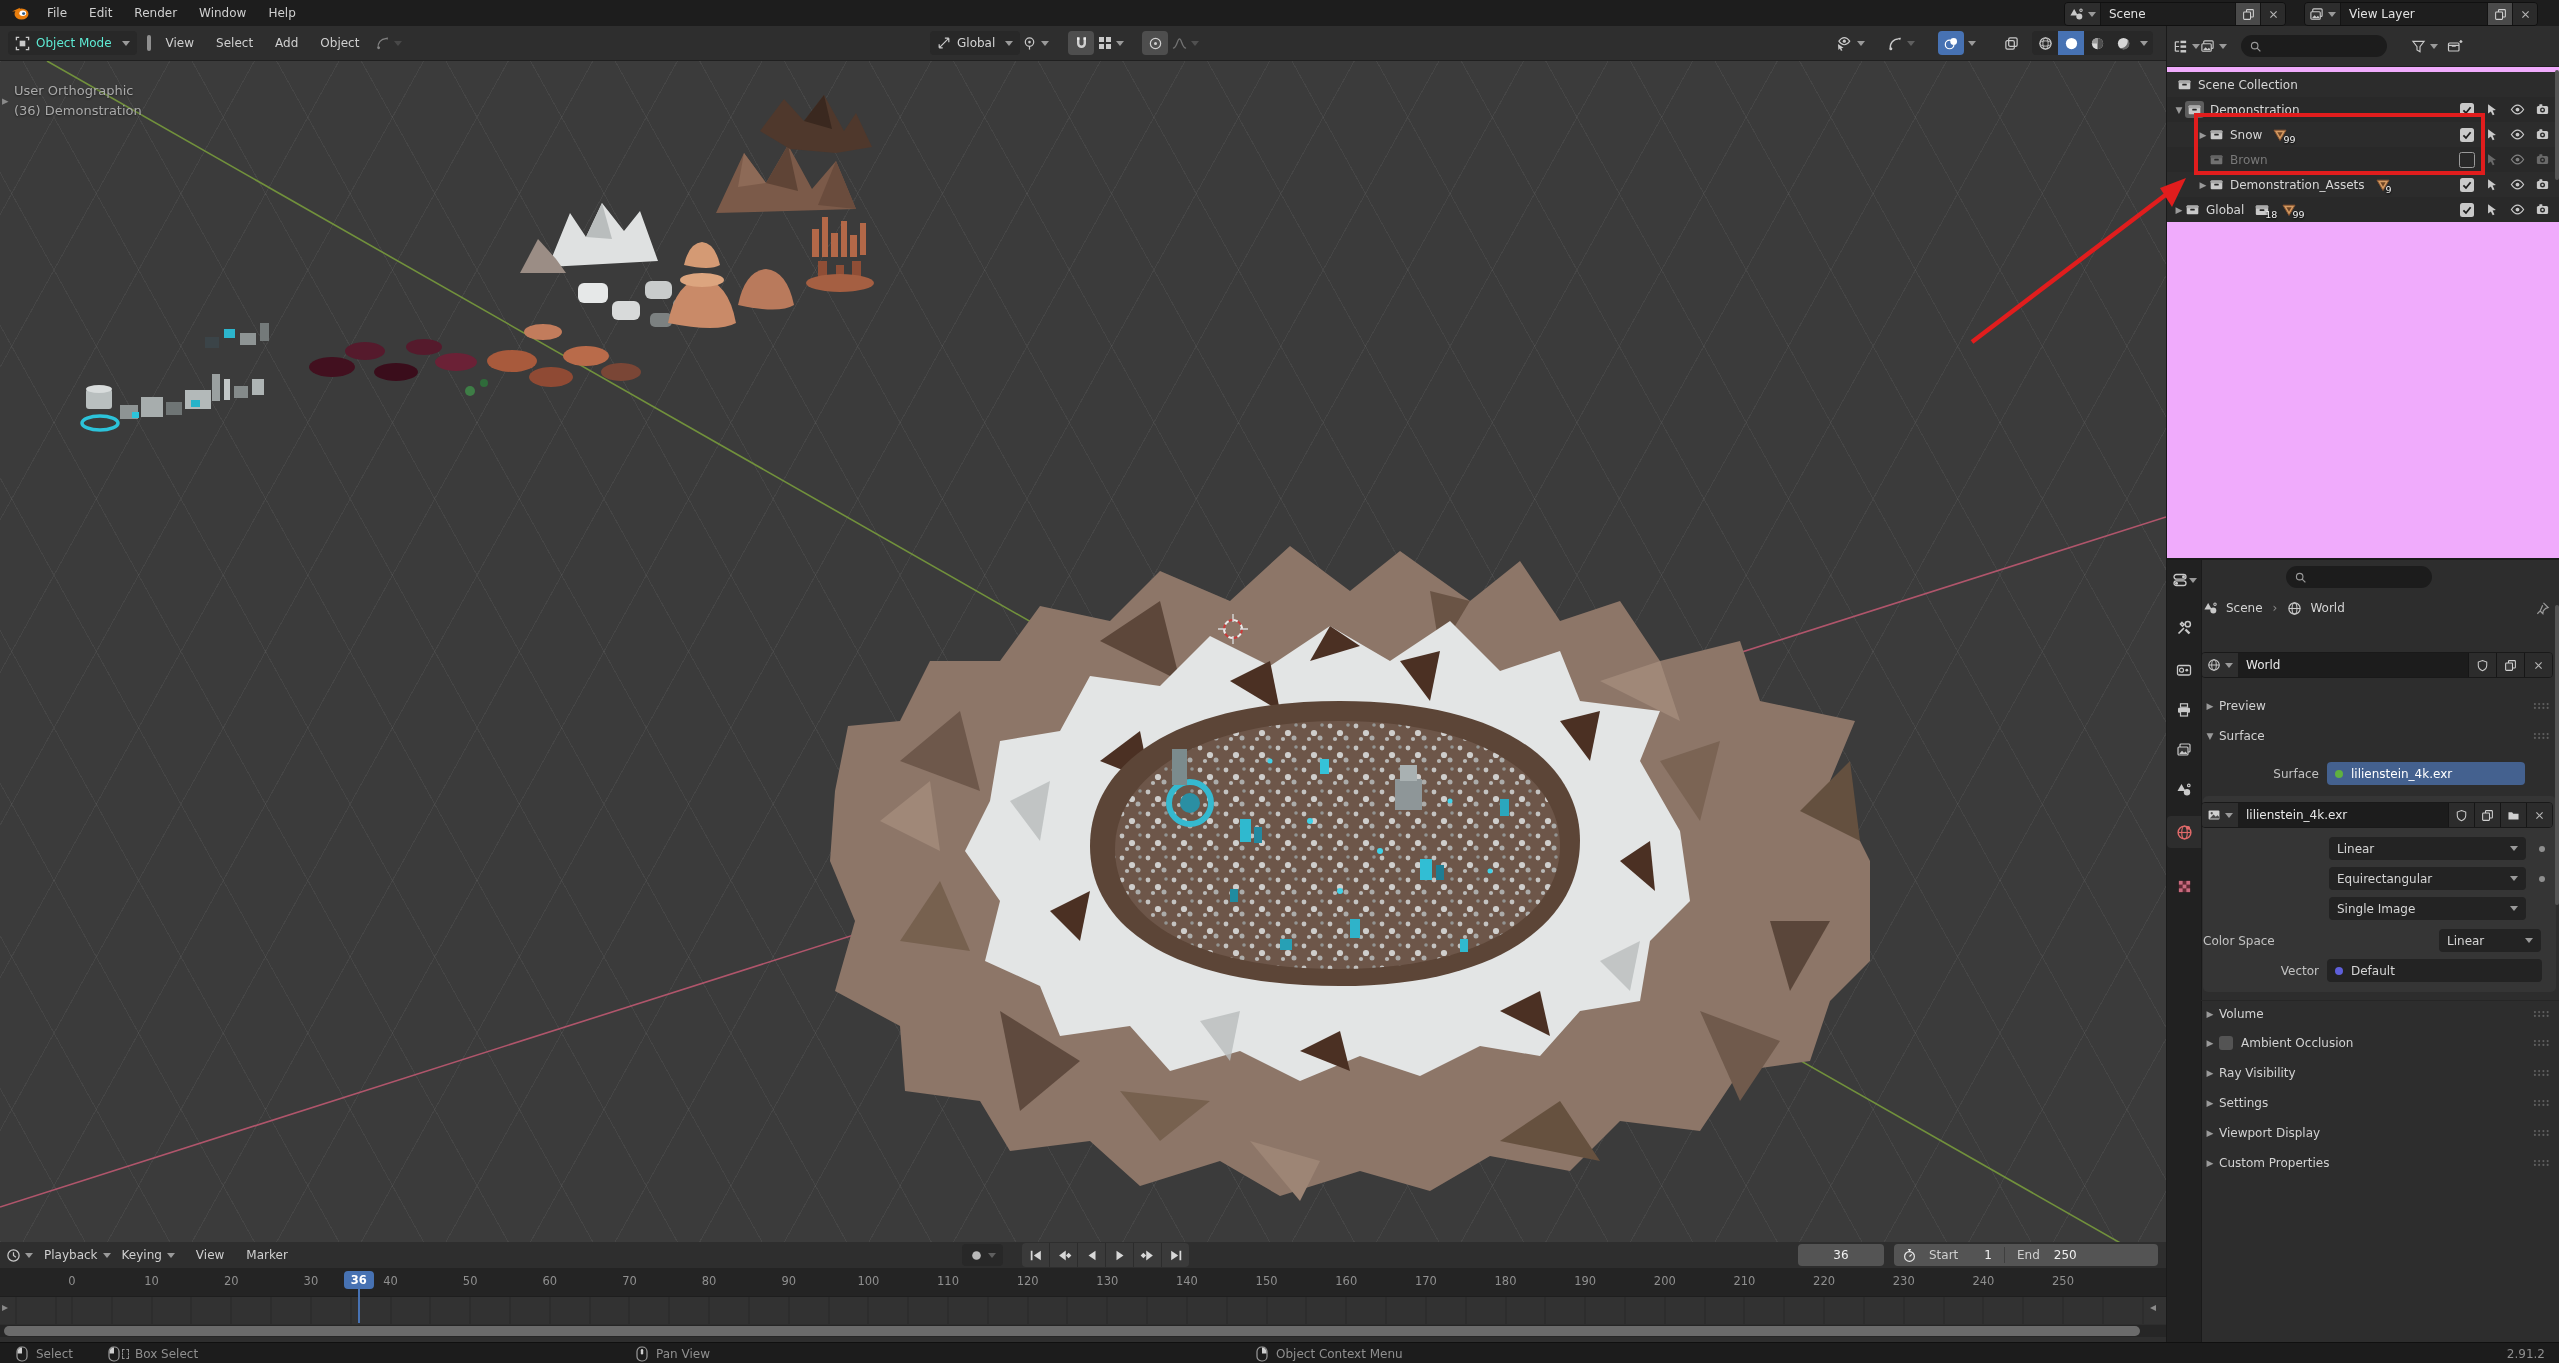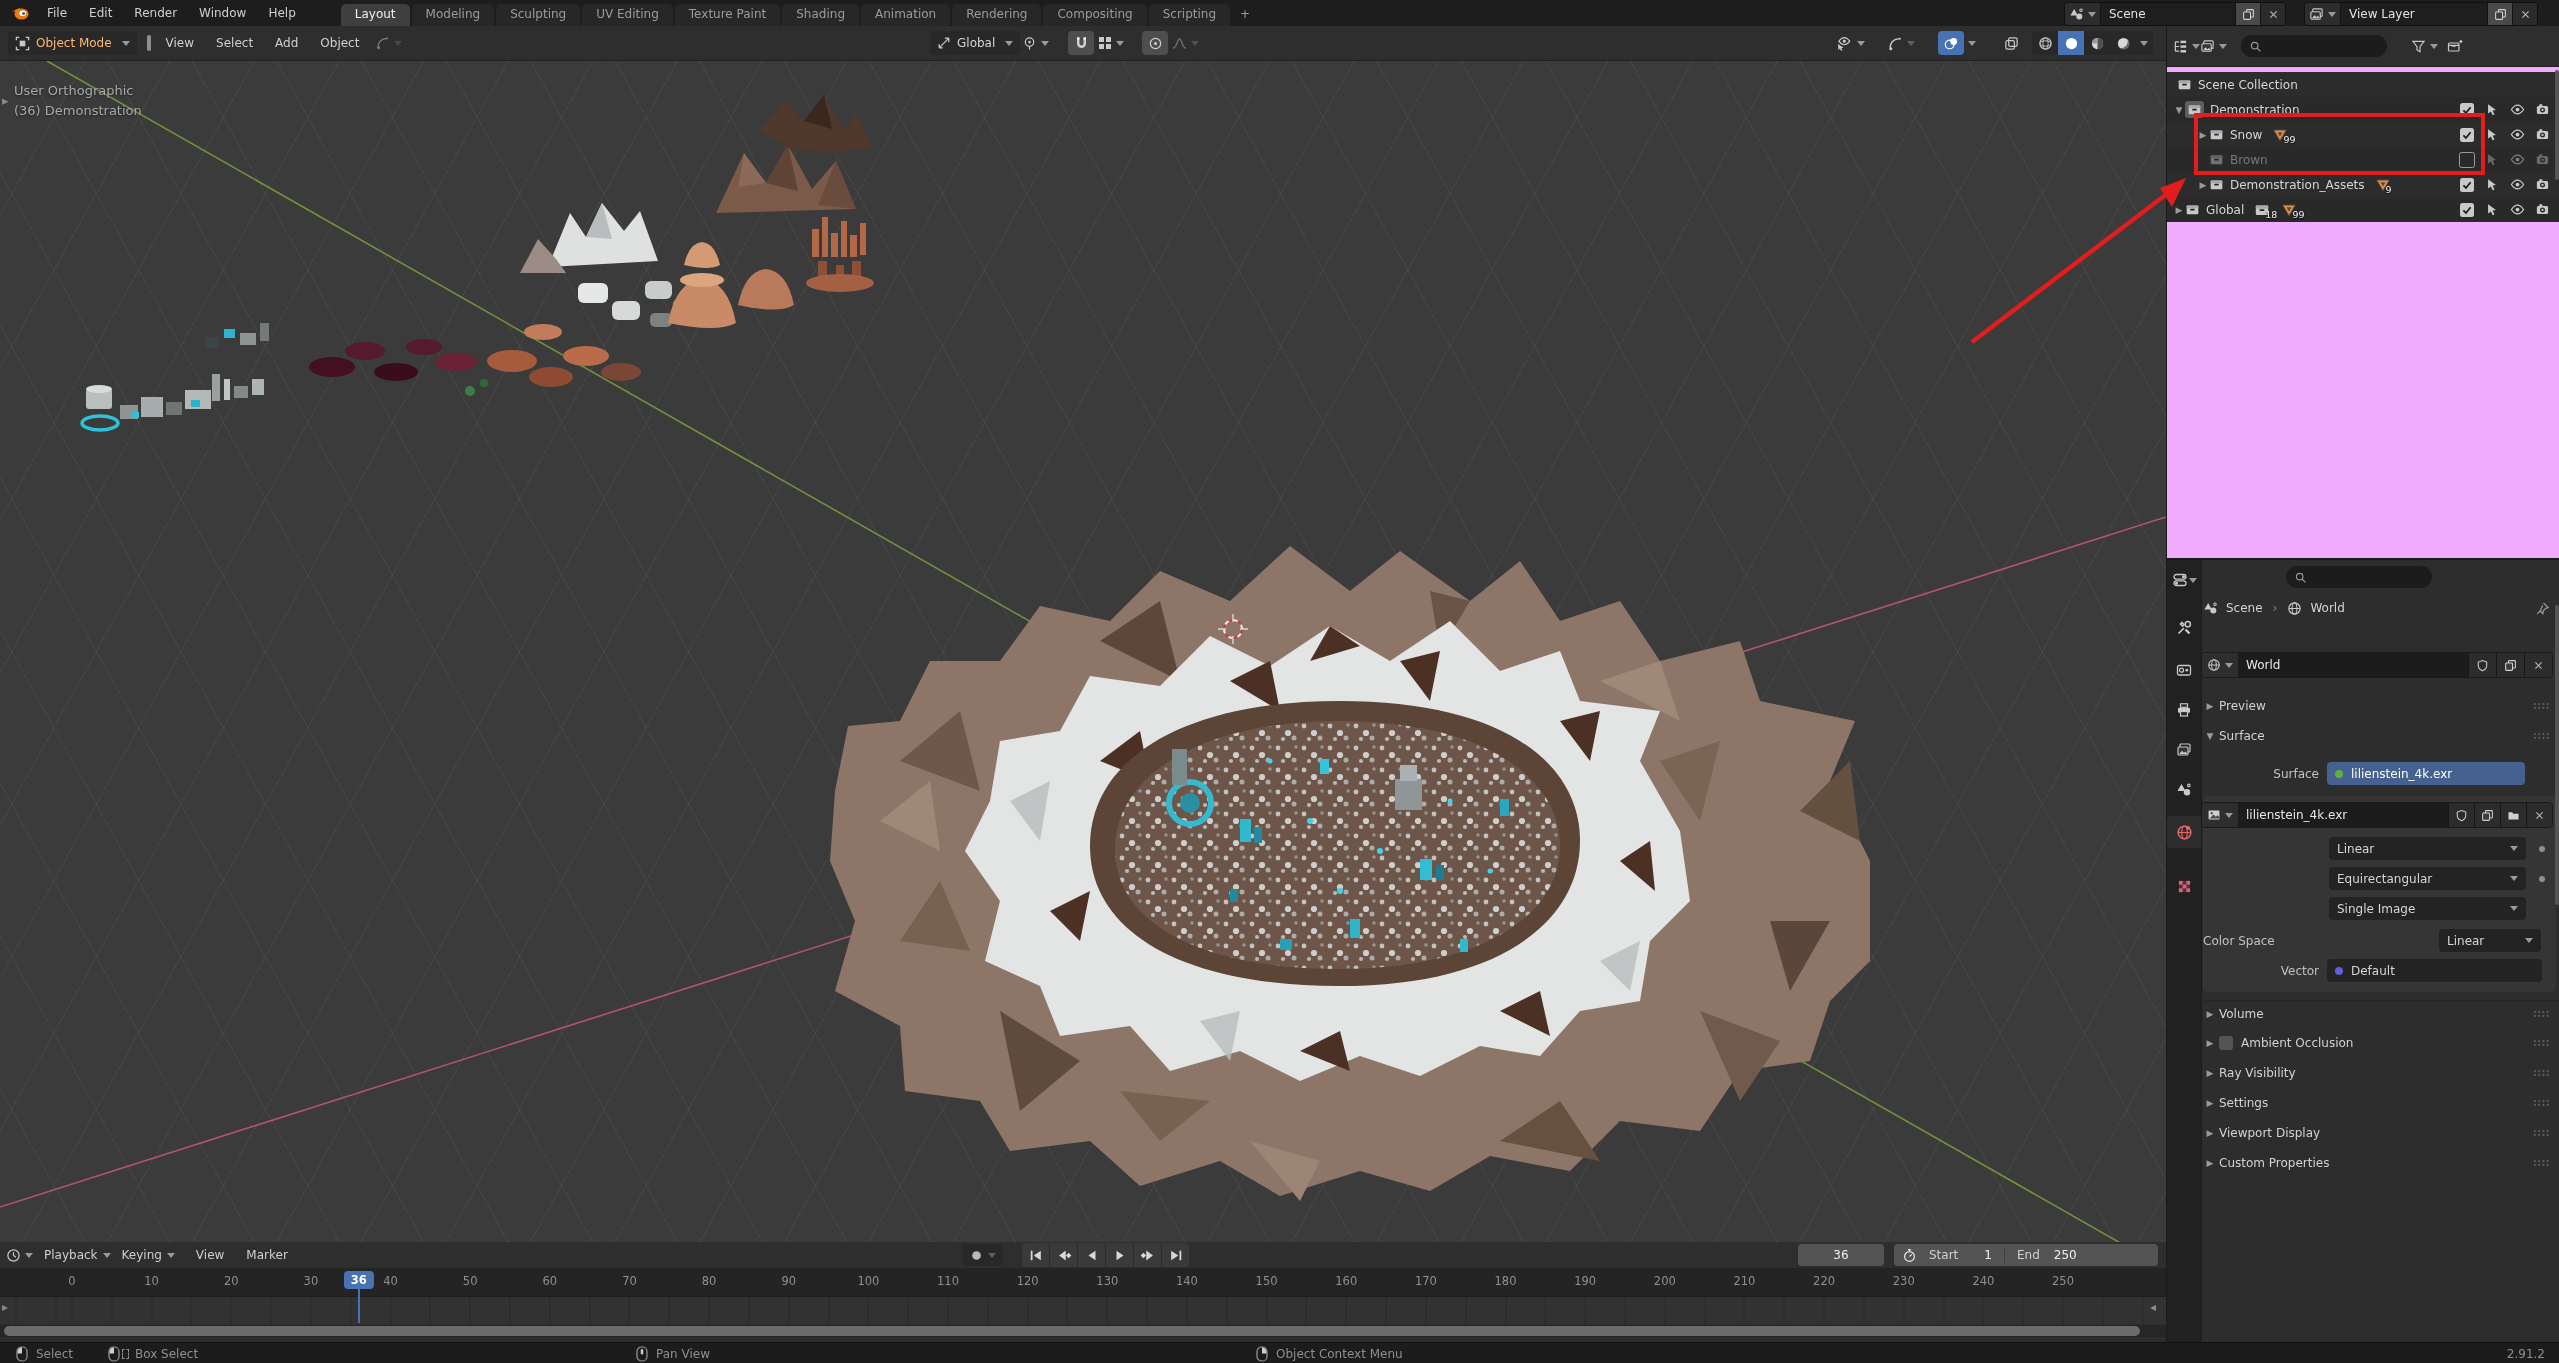--- a/index.html
+++ b/index.html
@@ -346,33 +346,20 @@
 
   <div id="topbar" class="abs">
     <span style="margin:0 6px 0 10px"><svg class="ic" width="20" height="16">
           <use href="#i-blender"></use>
         </svg></span>
     <span class="menu">File</span>
     <span class="menu">Edit</span>
     <span class="menu">Render</span>
     <span class="menu">Window</span>
     <span class="menu">Help</span>
-    <div id="tabs">
-      <span class="tab active">Layout</span>
-      <span class="tab">Modeling</span>
-      <span class="tab">Sculpting</span>
-      <span class="tab">UV Editing</span>
-      <span class="tab">Texture Paint</span>
-      <span class="tab">Shading</span>
-      <span class="tab">Animation</span>
-      <span class="tab">Rendering</span>
-      <span class="tab">Compositing</span>
-      <span class="tab">Scripting</span>
-      <span class="tab add">+</span>
-    </div>
     <div class="abs idsel" style="left:2064px;top:2px">
       <span class="iconbox">
           <svg class="ic" width="15" height="15">
             <use href="#i-scene"></use>
           </svg>
           <span class="chev"></span>
         </span>
       <span class="name" style="width:118px">Scene</span>
       <span class="btn">
           <svg class="ic" width="13" height="13">
@@ -404,21 +391,21 @@
           </svg>
         </span>
     </div>
   </div>
 
   <div id="vheader" class="abs">
     <div class="pill" style="margin-left:8px">
       <svg class="ic" width="15" height="15">
           <use href="#i-objmode"></use>
         </svg>
-      <span style="margin:0 6px;color:#fdba74">Object Mode</span>
+      <span style="margin:0 6px;color:#5eead4">Object Mode</span>
       <span class="chev"></span>
     </div>
     <span style="width:4px;height:16px;border-radius:2px;background:#8f8f8f;margin-left:10px"></span>
     <span class="menu" style="margin-left:4px">View</span>
     <span class="menu">Select</span>
     <span class="menu">Add</span>
     <span class="menu">Object</span>
     <div class="hbtn" style="margin-left:6px;opacity:.55">
         <svg class="ic" width="14" height="14">
           <use href="#i-gizmo"></use>

